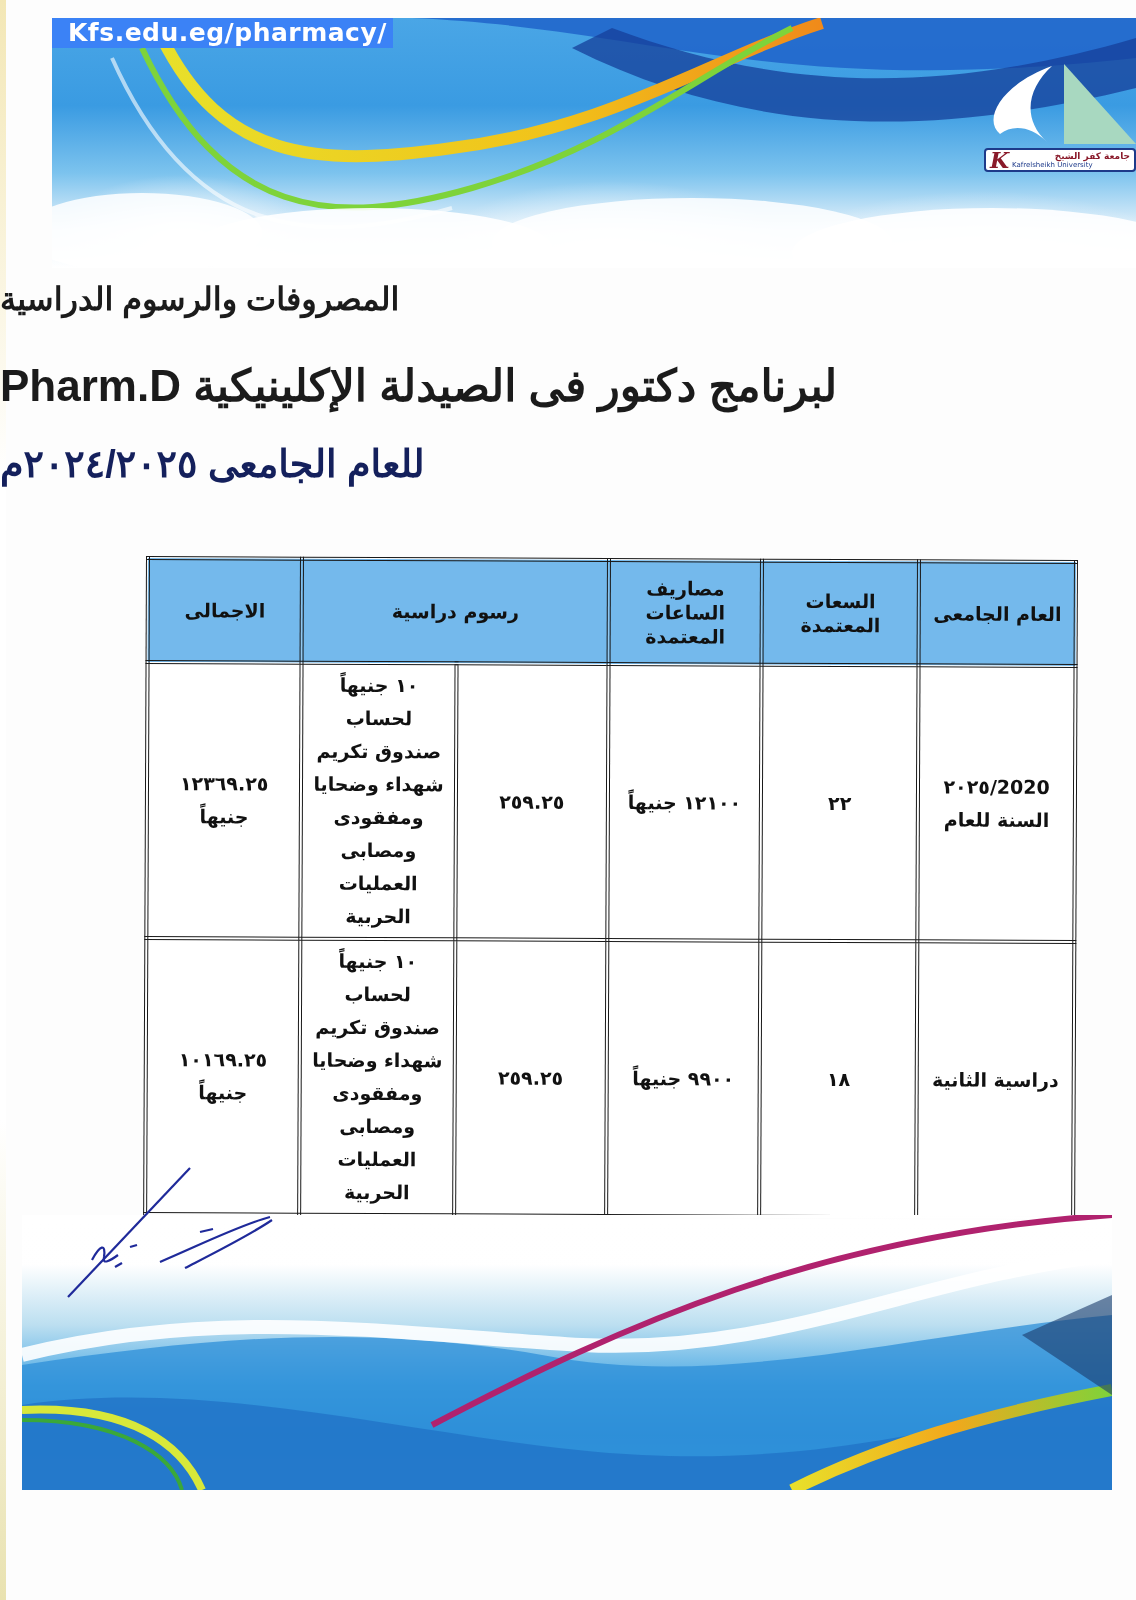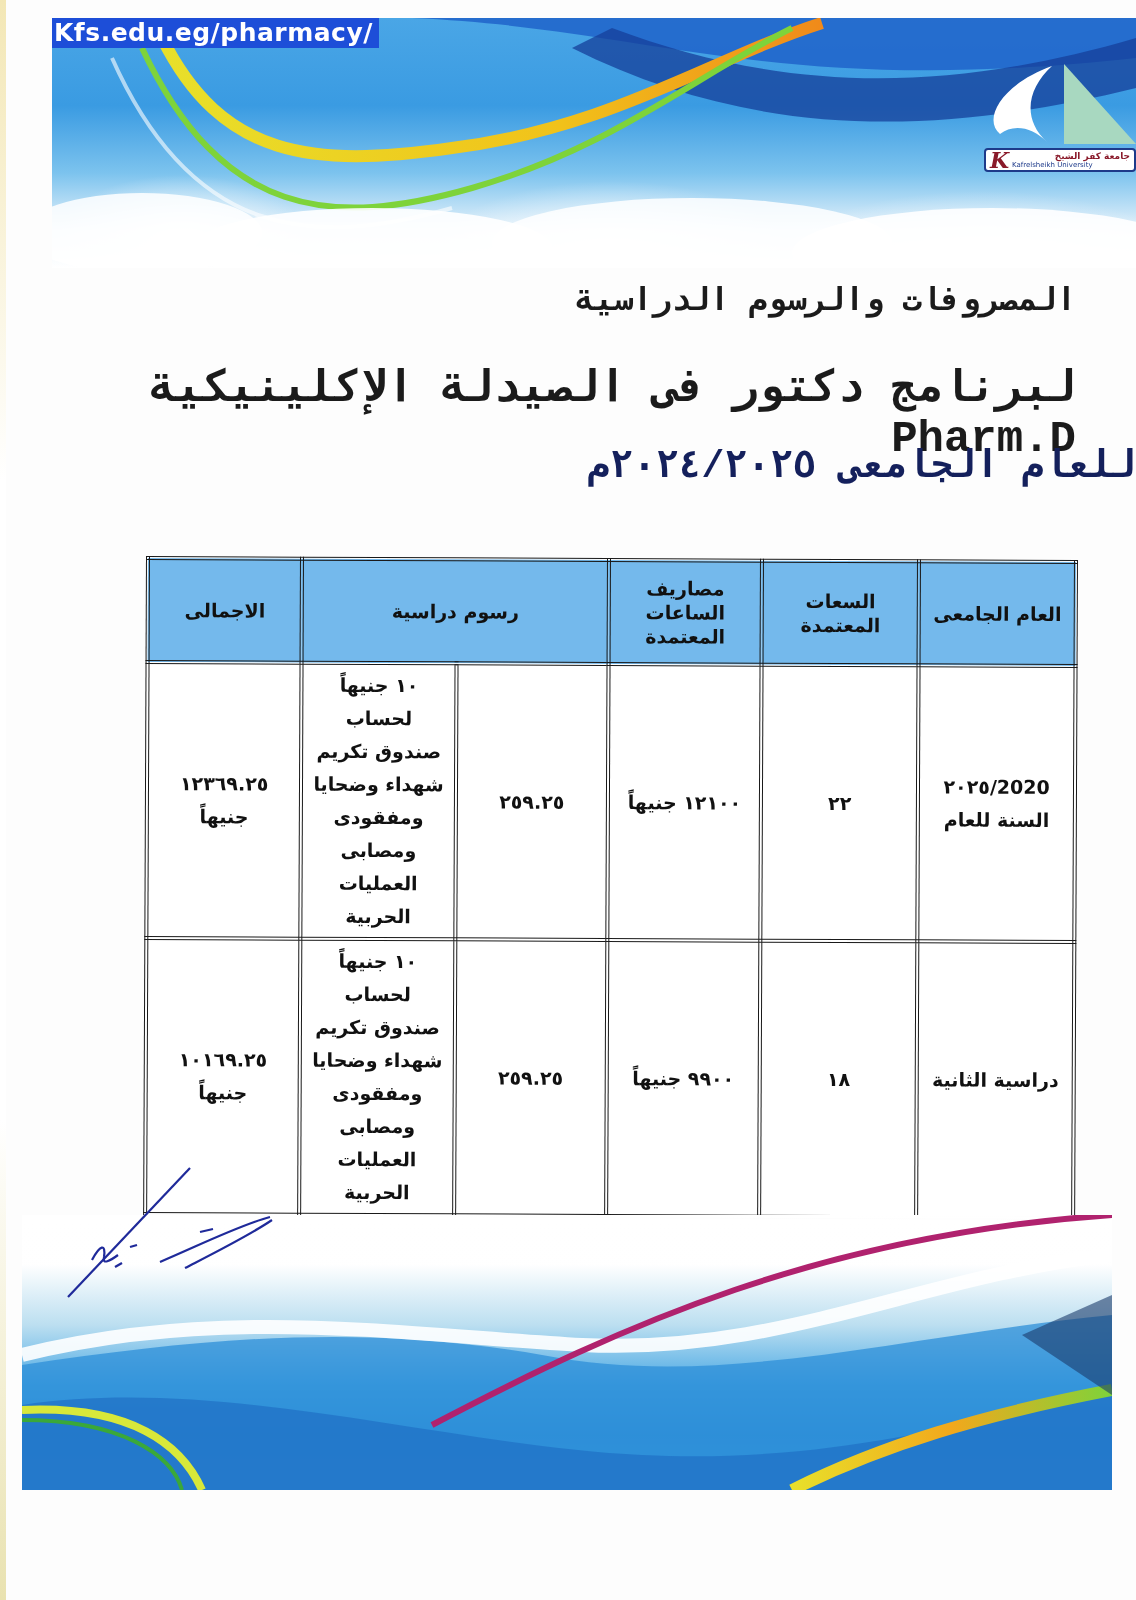--- a/index.html
+++ b/index.html
@@ -16,23 +16,23 @@
     background:
       radial-gradient(ellipse 180px 90px at 130px 220px, rgba(255,255,255,0.95), rgba(255,255,255,0) 70%),
       radial-gradient(ellipse 260px 110px at 560px 240px, rgba(255,255,255,0.95), rgba(255,255,255,0) 70%),
       radial-gradient(ellipse 300px 110px at 930px 250px, rgba(255,255,255,0.95), rgba(255,255,255,0) 70%),
       linear-gradient(180deg, #4aa6e6 0%, #3a9be2 35%, #7cc3ee 62%, #e8f3fb 85%, #ffffff 100%);
     overflow: hidden;
   }
   .banner-top svg { position: absolute; left: 0; top: 0; }
   .url-label {
     position: absolute; left: 52px; top: 18px; height: 30px;
-    background: #1d4ed8; color: #ffffff;
+    background: #3b82f6; color: #ffffff;
     font-family: "DejaVu Sans", sans-serif; font-weight: bold; font-size: 25px;
-    line-height: 30px; padding: 0 6px 0 2px; letter-spacing: 0.5px;
+    line-height: 30px; padding: 0 6px 0 16px; letter-spacing: 0.5px;
     z-index: 3;
   }
   .logo {
     position: absolute; left: 982px; top: 64px; width: 154px; height: 118px; z-index: 3;
   }
   .logo .plate {
     position: absolute; left: 2px; top: 84px; width: 152px; height: 24px;
     background: #ffffff; border: 2px solid #1d3a8a; border-radius: 4px;
     box-sizing: border-box; overflow: hidden;
   }
@@ -46,22 +46,22 @@
   }
   .logo .plate .en {
     position: absolute; left: 26px; top: 11px; font-size: 7px; color: #1d3a8a; font-weight: normal;
   }
 
   
   .titles {
     position: absolute; left: 0; right: 0; top: 270px; text-align: center; direction: rtl;
   }
   .title-line {
-    position: absolute; left: 0; right: 0; text-align: right;
-    font-family: Liberation Mono, monospace; font-weight: bold; color: #1b1b1b;
+    position: absolute; left: 0; right: 0; text-align: left;
+    font-family: Liberation Sans, sans-serif; font-weight: bold; color: #1b1b1b;
   }
   .t1 { top: 10px; font-size: 32px; padding-right: 60px; }
   .t2 { top: 90px; font-size: 44px; padding-right: 60px; }
   .t3 { top: 172px; font-size: 38px; color: #14205c; }
 
   
   .fees-table {
     position: absolute; left: 146px; top: 556px; width: 932px;
     border-collapse: collapse; direction: rtl;
     border: 4px double #1a1a1a;

